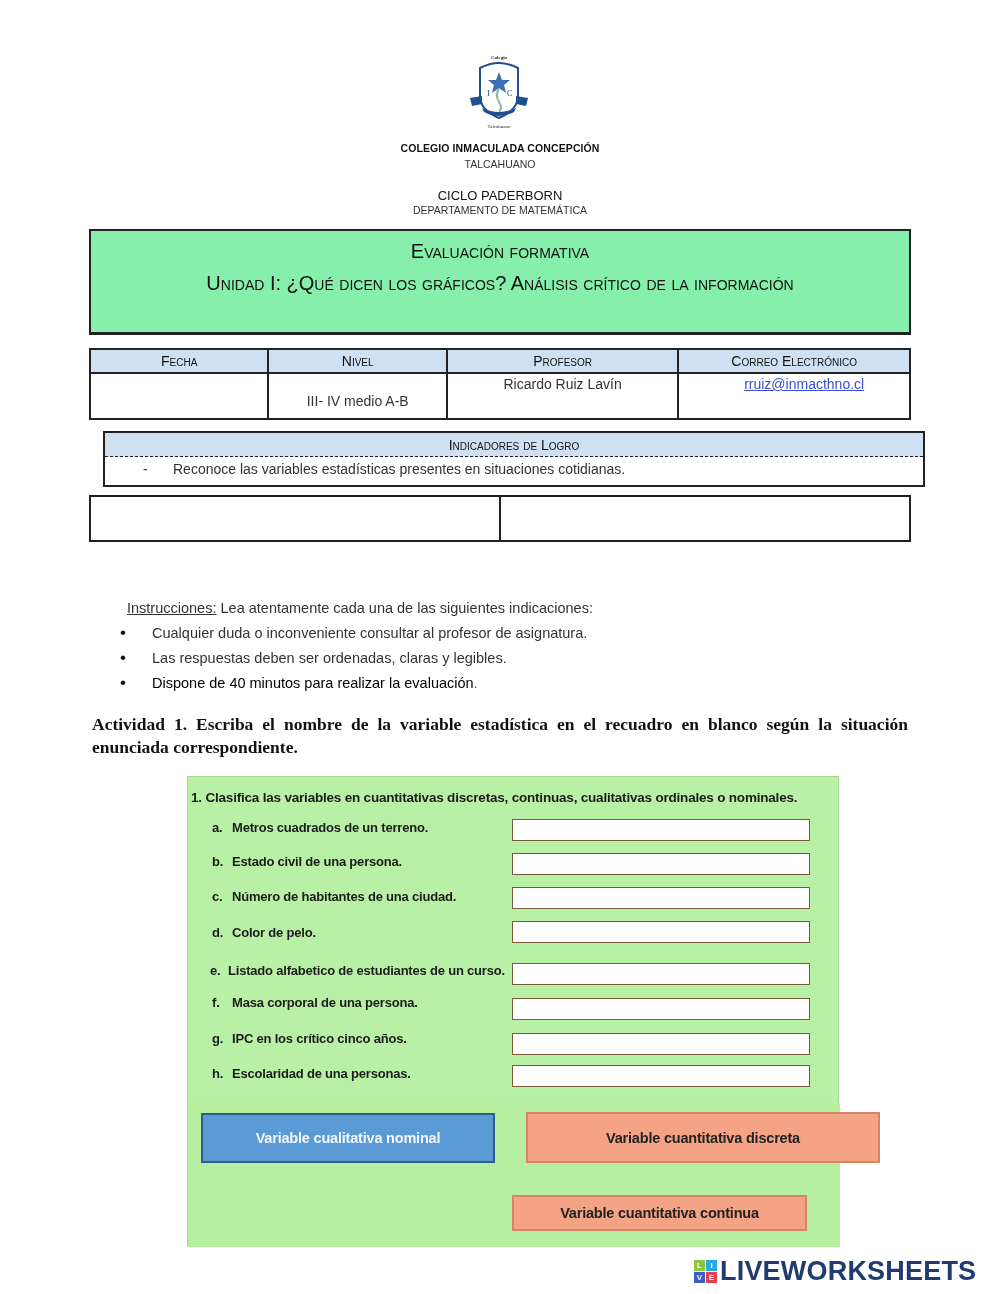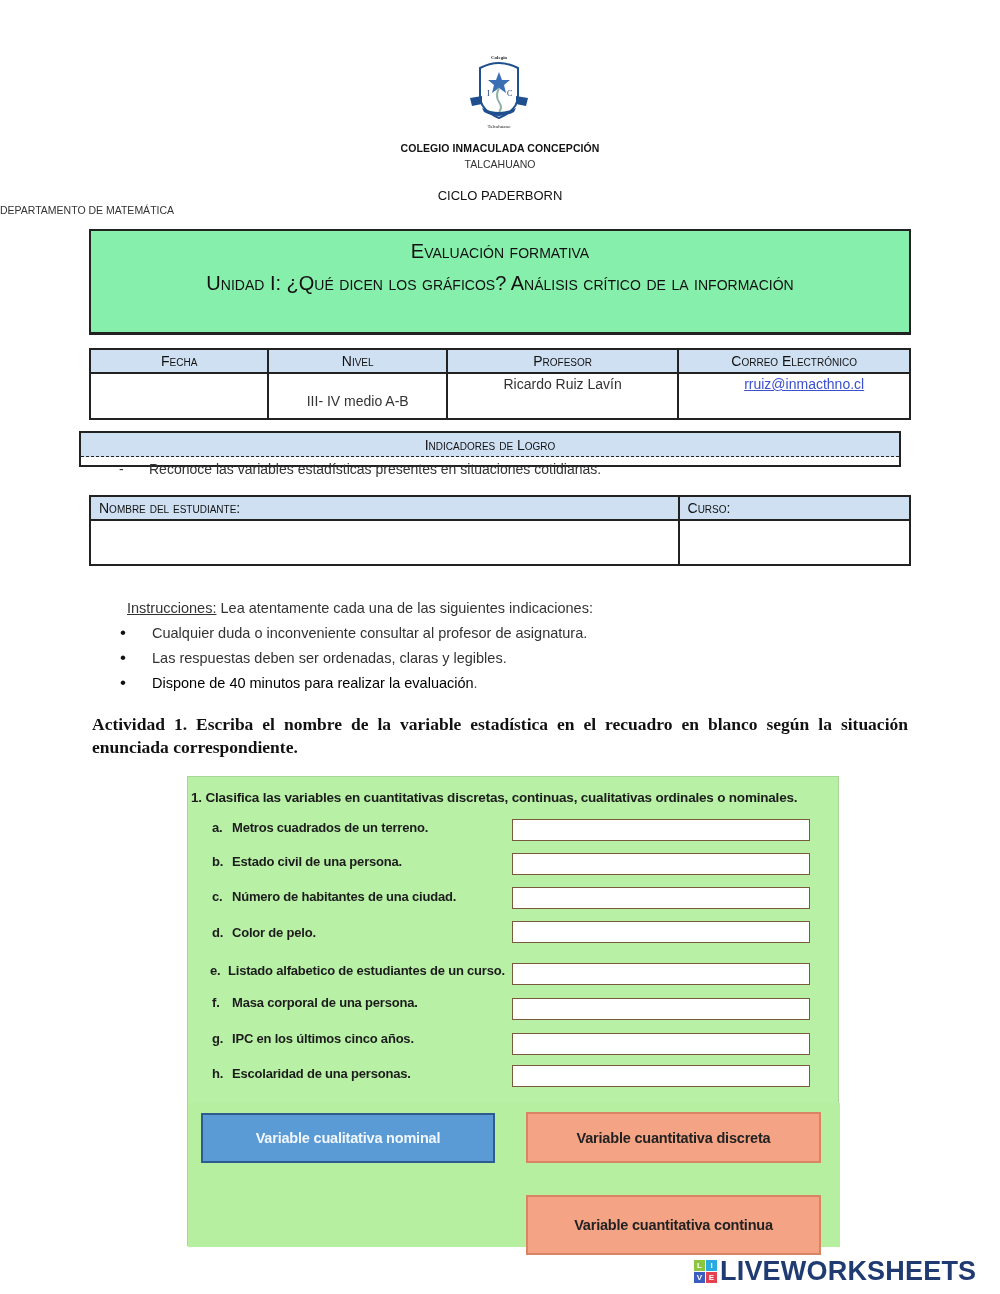--- a/index.html
+++ b/index.html
@@ -4,37 +4,37 @@
 <style>
   * { box-sizing: border-box; margin: 0; padding: 0; }
   html, body { width: 1000px; height: 1294px; background: #ffffff; overflow: hidden; }
   body { position: relative; font-family: "Liberation Sans", sans-serif; color: #111; }
 
   .logo { position: absolute; left: 468px; top: 52px; width: 62px; height: 78px; }
 
   .school-name { position: absolute; left: 0; width: 1000px; text-align: center; top: 142px; font-size: 10.5px; font-weight: bold; letter-spacing: 0.1px; }
   .school-city { position: absolute; left: 0; width: 1000px; text-align: center; top: 158px; font-size: 10.5px; color: #333; }
   .cycle-name { position: absolute; left: 0; width: 1000px; text-align: center; top: 188px; font-size: 13px; }
-  .dept-name  { position: absolute; left: 0; width: 1000px; top: 204px; font-size: 10.5px; color: #333; }
+  .dept-name  { position: absolute; left: 0; width: 1000px; text-align: center; top: 204px; font-size: 10.5px; color: #333; }
 
   .title-box { position: absolute; left: 89px; top: 229px; width: 822px; height: 106px;
     background: #86efac; border: 2px solid #222; border-bottom: 3px solid #222; text-align: center; }
   .title-line { font-size: 20px; font-variant: small-caps; line-height: 32px; color: #111; }
   .title-line:first-child { margin-top: 4px; }
 
   table.grid { position: absolute; border-collapse: collapse; }
   table.grid td, table.grid th { border: 2px solid #222; }
   .hdr { background: #cfe0f3; font-variant: small-caps; font-weight: normal; font-size: 14px; height: 24px; text-align: center; color: #111; }
 
   .info-table { left: 89px; top: 348px; width: 822px; }
   .info-table td { height: 46px; font-size: 14px; color: #333; text-align: center; vertical-align: middle; }
   .info-table td.top { vertical-align: top; padding-top: 2px; }
   .email-link { color: #3b4fd0; text-decoration: underline; margin-left: 20px; }
 
-  .ind-box { position: absolute; left: 79px; top: 431px; width: 822px; height: 36px; border: 2px solid #222; }
+  .ind-box { position: absolute; left: 103px; top: 431px; width: 822px; height: 56px; border: 2px solid #222; }
   .ind-hdr { background: #cfe0f3; height: 24px; text-align: center; font-variant: small-caps; font-size: 14px; line-height: 24px; border-bottom: 1.5px dashed #222; }
   .ind-item { font-size: 14px; color: #333; line-height: 24px; padding-left: 38px; }
   .ind-item .dash { display: inline-block; width: 30px; }
 
   .student-table { left: 89px; top: 495px; width: 822px; }
   .student-table .hdr { text-align: left; padding-left: 8px; font-size: 14px; }
   .student-table td.blank { height: 45px; }
 
   .instructions { position: absolute; left: 127px; top: 600px; font-size: 14.5px; color: #333; }
   .instructions u { text-decoration: underline; }
@@ -47,23 +47,23 @@
 
   .green-panel { position: absolute; left: 187px; top: 776px; width: 652px; height: 470px; background: #b8f0a6; border: 1px solid #a9d596; }
   .green-panel .lower { position: absolute; left: 0; top: 326px; width: 652px; height: 144px; background: #b5ef9f; }
   .q-title { position: absolute; left: 3px; top: 13px; font-size: 13.5px; font-weight: bold; color: #1c1c1c; letter-spacing: -0.2px; }
   .item { position: absolute; left: 24px; font-size: 13px; font-weight: bold; color: #1c1c1c; letter-spacing: -0.2px; }
   .item .letter { display: inline-block; width: 20px; }
   .answer { position: absolute; left: 324px; width: 298px; height: 22px; background: #fff; border: 1.5px solid #7b5a3b; }
 
   .chip { position: absolute; display: flex; align-items: center; justify-content: center; font-size: 14.5px; font-weight: bold; letter-spacing: -0.2px; }
   .chip-nominal { left: 13px; top: 336px; width: 294px; height: 50px; background: #5b9bd5; border: 2px solid #2e5c8f; color: #f2f7ff; }
-  .chip-discreta { left: 338px; top: 335px; width: 295px; height: 51px; background: #f4a384; border: 2px solid #d98462; color: #222; }
+  .chip-discreta { left: 338px; top: 335px; width: 354px; height: 51px; background: #f4a384; border: 2px solid #d98462; color: #222; }
   .chip-ordinal { left: 13px; top: 412px; width: 294px; height: 50px; background: #a6c5ea; border: 2px solid #6e8fb7; color: #222; }
-  .chip-continua { left: 338px; top: 418px; width: 295px; height: 60px; background: #f4a384; border: 2px solid #d98462; color: #222; }
+  .chip-continua { left: 324px; top: 418px; width: 295px; height: 36px; background: #f4a384; border: 2px solid #d98462; color: #222; }
 
   .lw-logo { position: absolute; left: 694px; top: 1256px; display: flex; align-items: center; }
   .lw-squares { display: grid; grid-template-columns: 11px 11px; grid-template-rows: 11px 11px; gap: 1px; margin-right: 3px; }
   .lw-squares span { display: flex; align-items: center; justify-content: center; color: #fff; font-size: 8px; font-weight: bold; line-height: 1; }
   .lw-text { font-size: 27px; font-weight: bold; color: #1f3b72; letter-spacing: 0.2px; }
 </style>
 </head>
 <body>
 
 <div class="logo">
@@ -112,24 +112,20 @@
 
 <div class="ind-box">
   <div class="ind-hdr">Indicadores de Logro</div>
   <div class="ind-item">
     <span class="dash">-</span><span>Reconoce las variables estadísticas presentes en situaciones cotidianas.</span>
   </div>
 </div>
 
 <table class="grid student-table">
   <tbody>
-      <tr>
-    <th class="hdr" style="width:590px">Nombre del estudiante:</th>
-    <th class="hdr" style="width:232px">Curso:</th>
-  </tr>
   <tr>
     <td class="blank"></td>
     <td class="blank"></td>
   </tr>
 </tbody>
   </table>
 
 <div class="instructions">
   <u>Instrucciones:</u><span> Lea atentamente cada una de las siguientes indicaciones:</span>
 </div>
@@ -155,21 +151,21 @@
 
   <div class="item" style="top:148px"><span class="letter">d.</span><span>Color de pelo.</span></div>
   <div class="answer" style="top:144px"></div>
 
   <div class="item" style="top:186px; left:22px"><span class="letter" style="width:18px">e.</span><span>Listado alfabetico de estudiantes de un curso.</span></div>
   <div class="answer" style="top:186px"></div>
 
   <div class="item" style="top:218px"><span class="letter">f.</span><span>Masa corporal de una persona.</span></div>
   <div class="answer" style="top:221px"></div>
 
-  <div class="item" style="top:254px"><span class="letter">g.</span><span>IPC en los últimos cinco años.</span></div>
+  <div class="item" style="top:254px"><span class="letter">g.</span><span>IPC en los crítico cinco años.</span></div>
   <div class="answer" style="top:256px"></div>
 
   <div class="item" style="top:289px"><span class="letter">h.</span><span>Escolaridad de una personas.</span></div>
   <div class="answer" style="top:288px"></div>
 
   <div class="lower"></div>
 
   <div class="chip chip-nominal">Variable cualitativa nominal</div>
   <div class="chip chip-discreta">Variable cuantitativa discreta</div>
   <div class="chip chip-continua">Variable cuantitativa continua</div>

